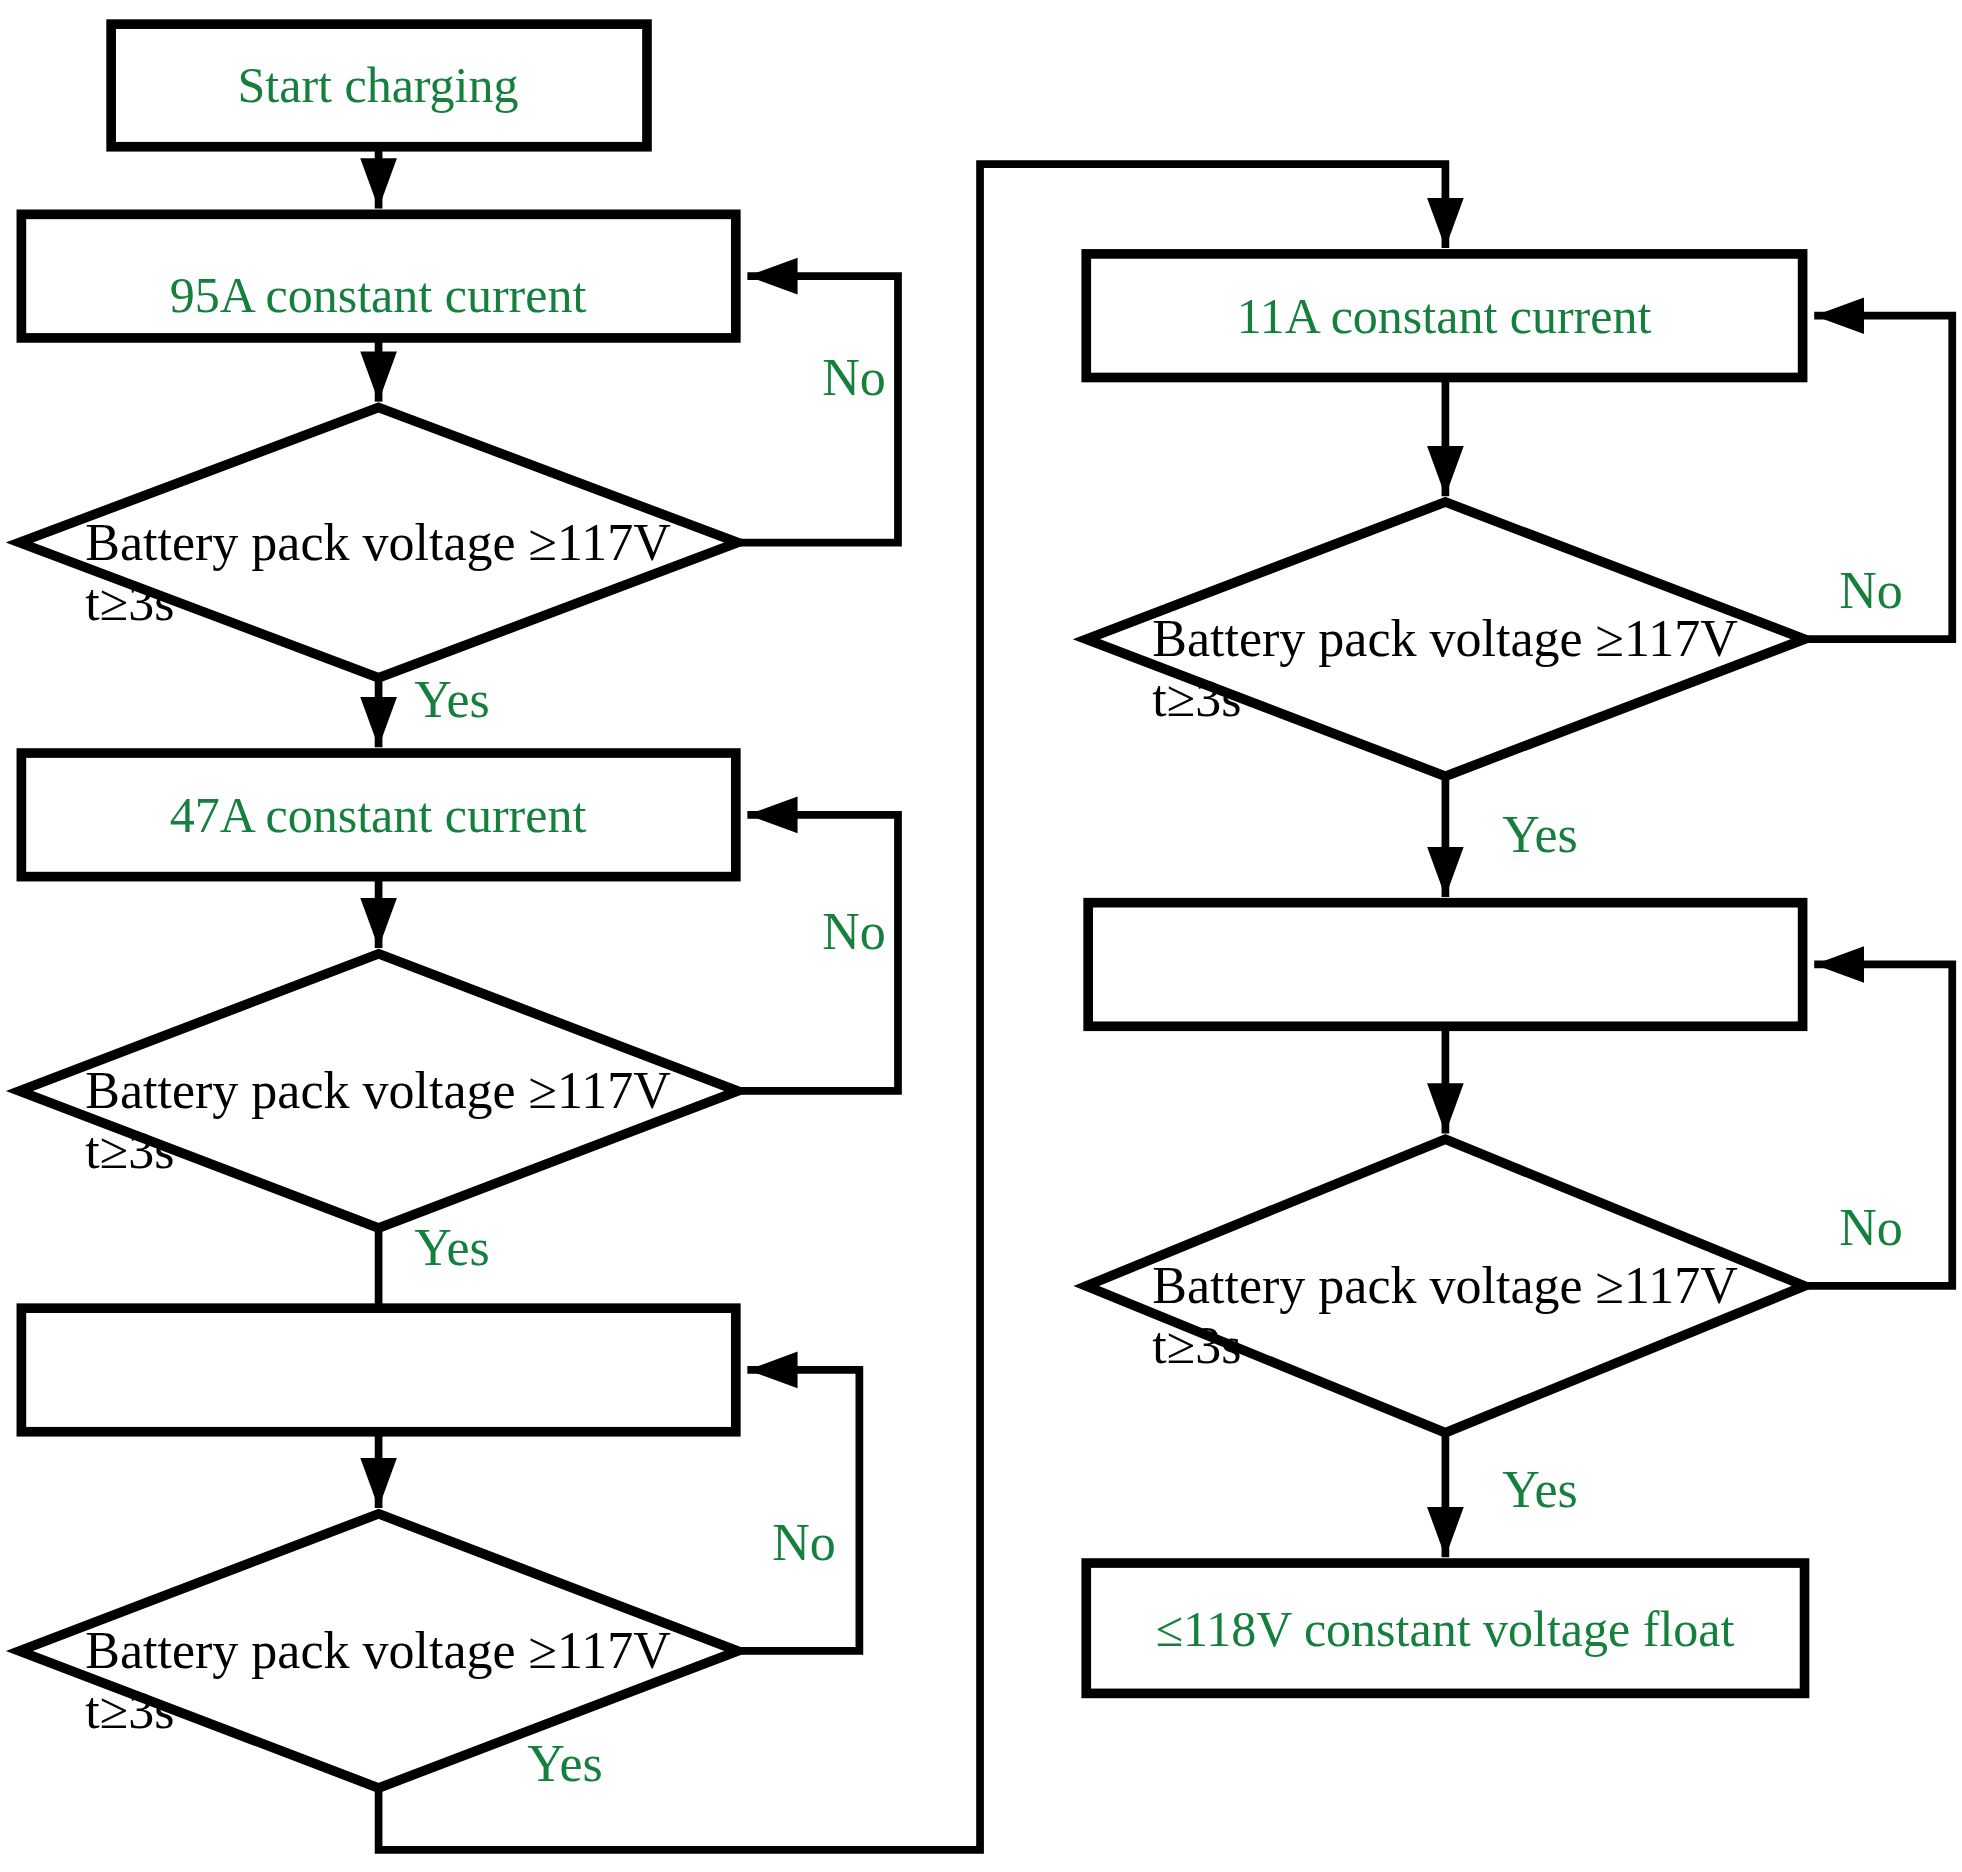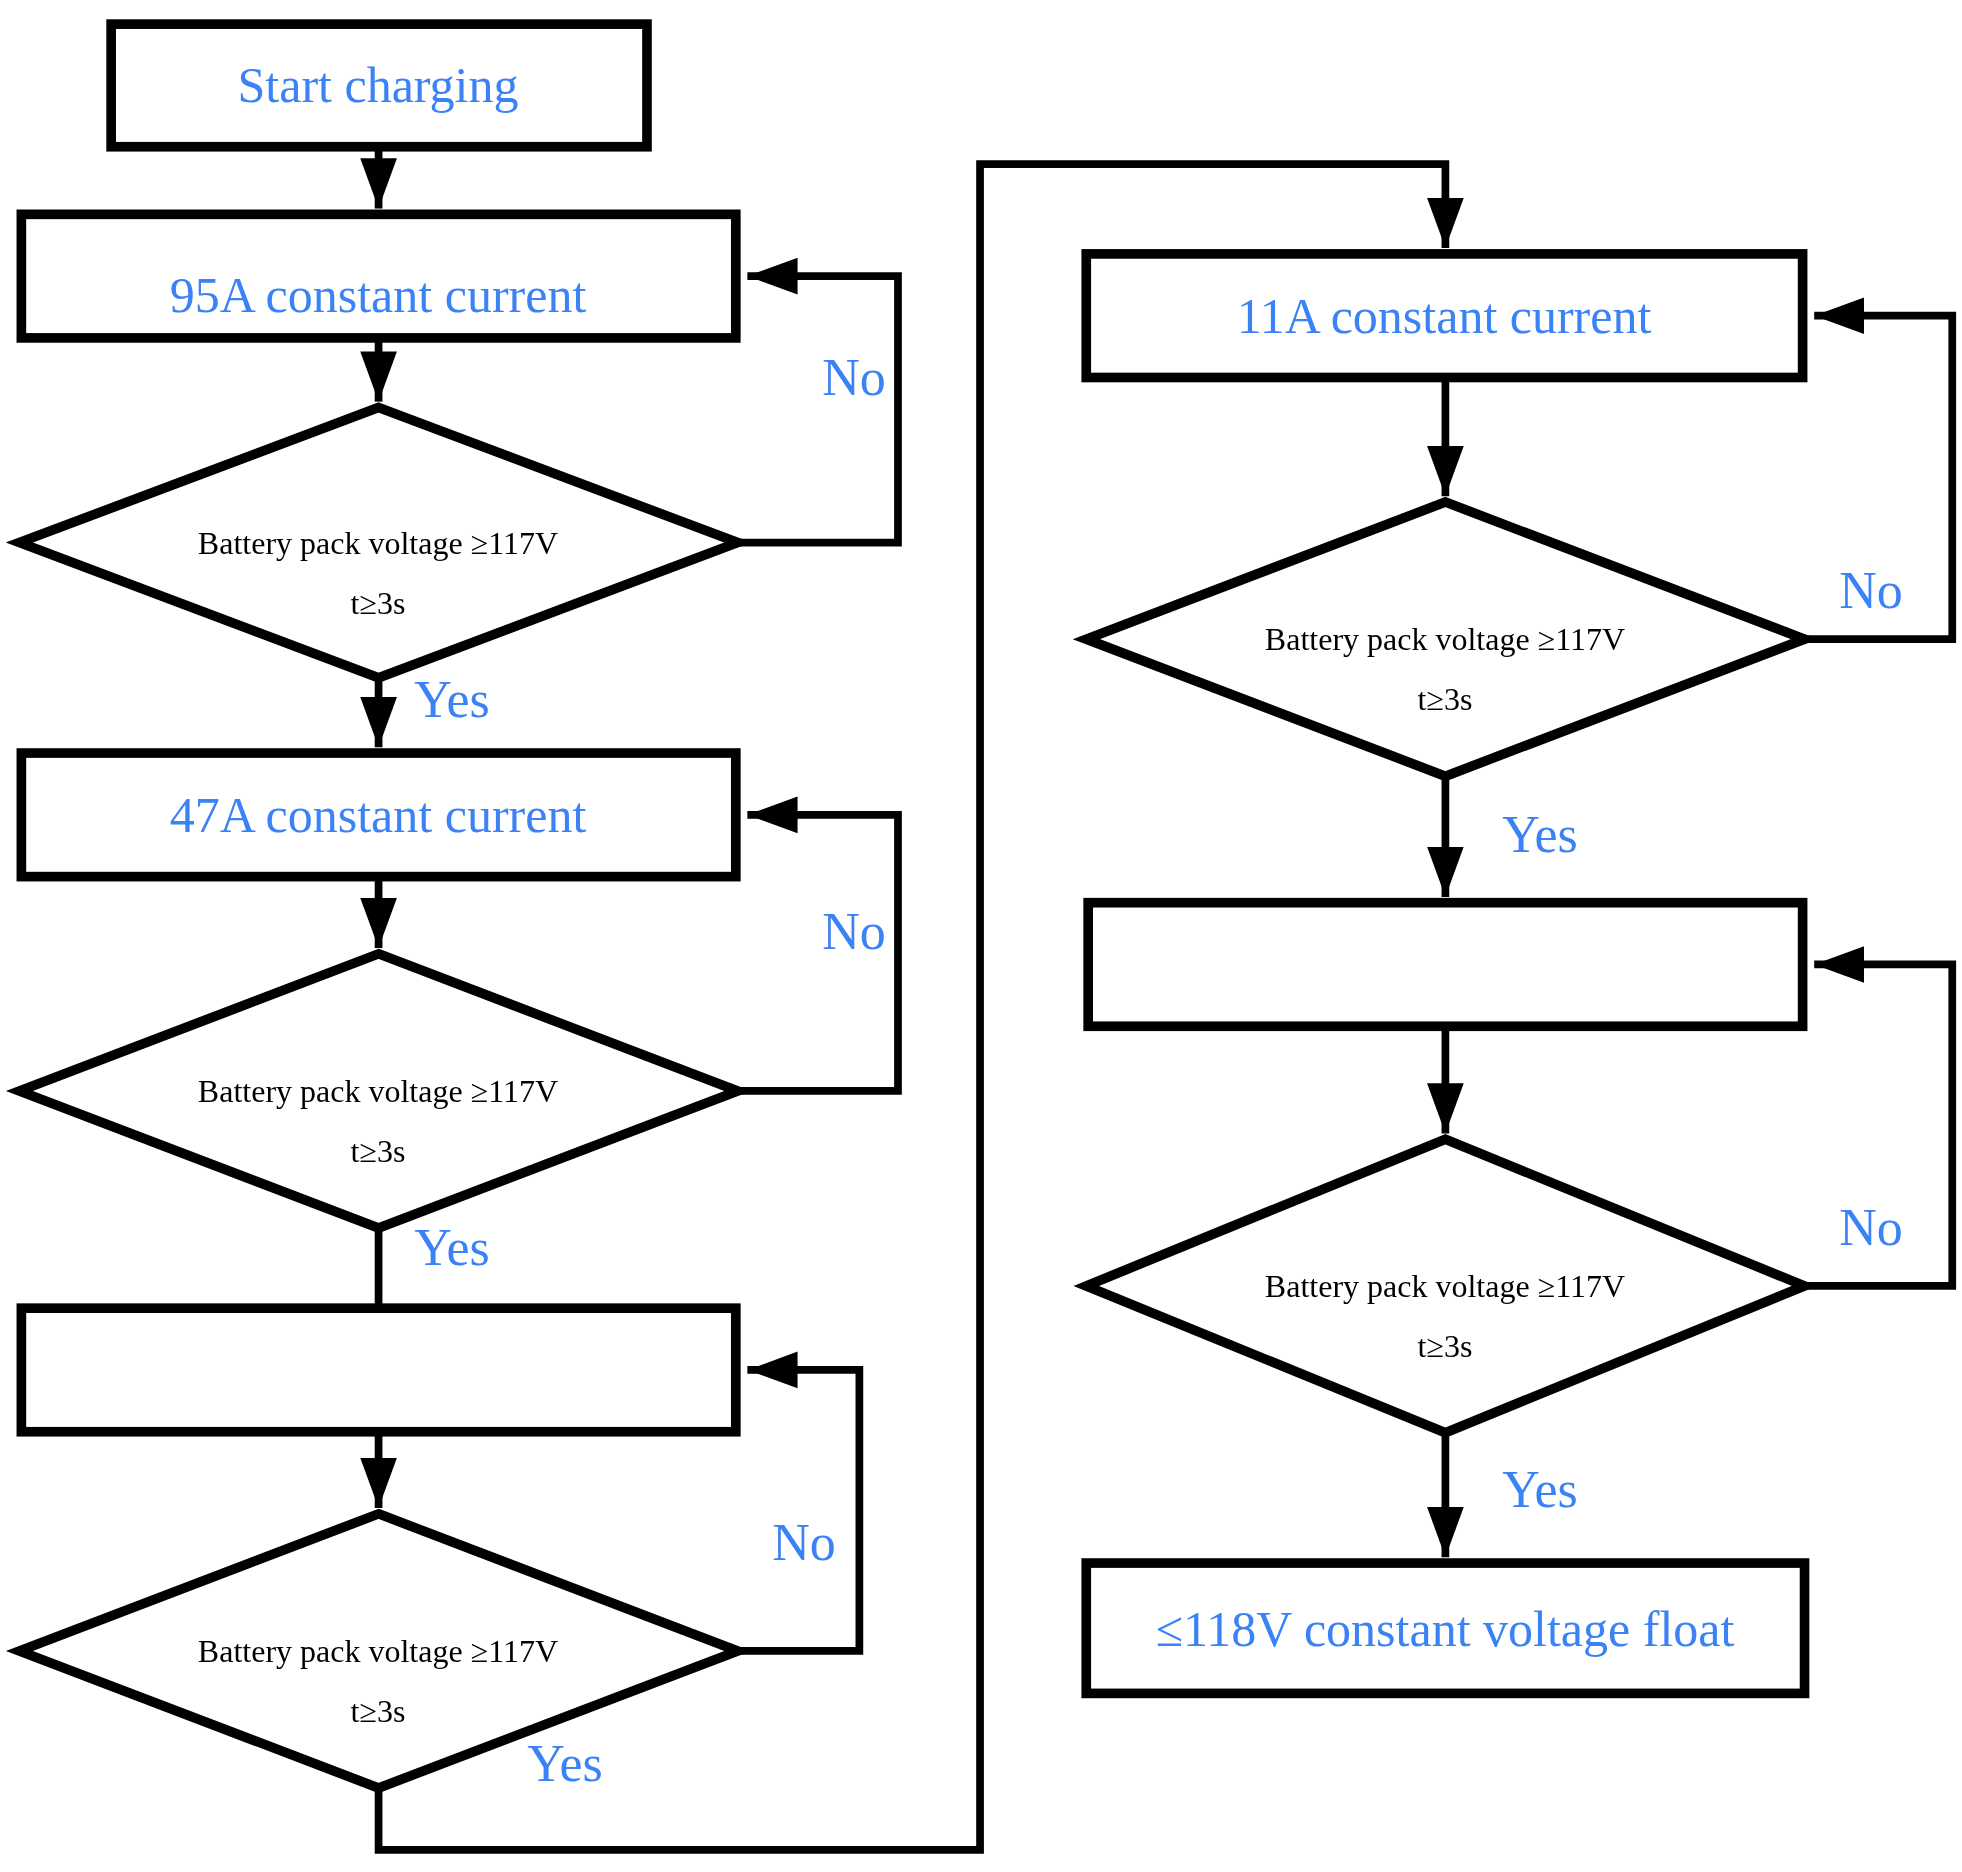--- a/index.html
+++ b/index.html
@@ -19,29 +19,29 @@
     position: absolute;
     left: 0;
     top: 0;
   }
   .lbl {
     position: absolute;
     transform: translate(-50%, -50%);
     white-space: nowrap;
     font-size: 50px;
     line-height: 60px;
-    color: #3b82f6;
+    color: #15803d;
     text-align: center;
   }
   .lbl.small { font-size: 52px; }
   .dlabel {
     position: absolute;
     transform: translate(-50%, -50%);
-    text-align: center;
-    font-size: 32px;
+    text-align: left;
+    font-size: 52px;
     line-height: 60px;
     white-space: nowrap;
   }
 </style>
 </head>
 <body>
 
 <div class="stage">
 
   <svg width="1963" height="1872" viewBox="0 0 2033 1939">

